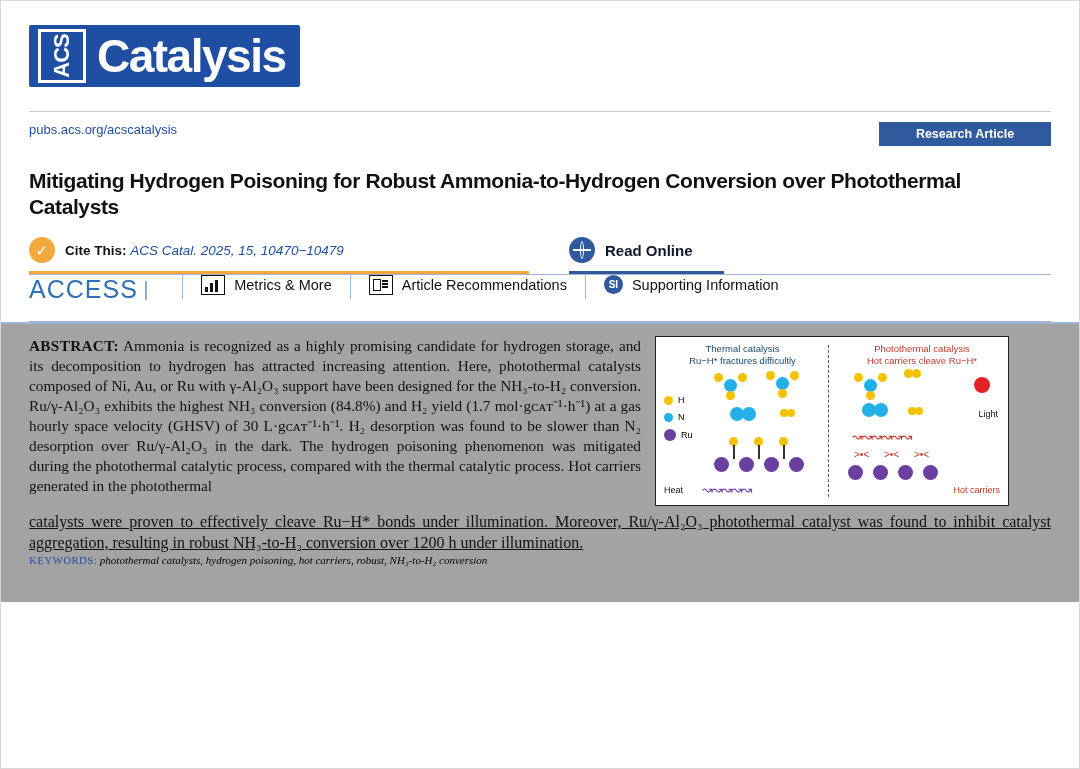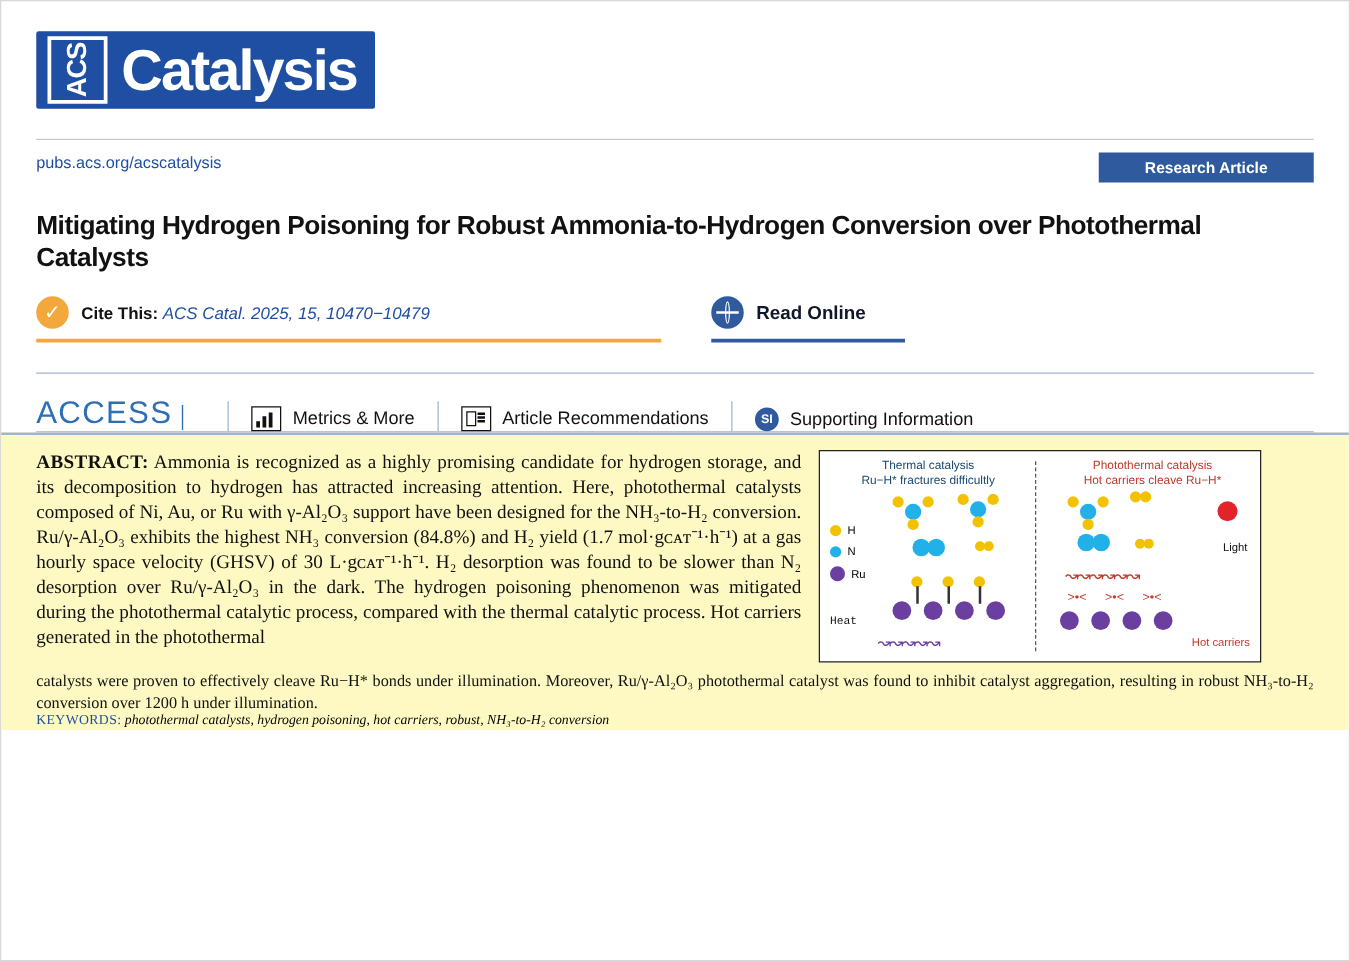--- a/index.html
+++ b/index.html
@@ -187,22 +187,22 @@
   .read-online-label {
     font-family: "Liberation Sans", sans-serif;
     font-size: 15px;
     font-weight: bold;
     color: #0f172a;
   }
 
   
   .access-row {
     display: flex;
-    align-items: flex-end;
-    margin: 24px 28px 0 28px;
+    align-items: flex-start;
+    margin: 0 28px 0 28px;
     border-top: 1px solid #9fb4d4;
     border-bottom: 1px solid #9fb4d4;
     height: 46px;
   }
   .access-label {
     font-family: "Liberation Sans", sans-serif;
     font-size: 25px;
     letter-spacing: 1px;
     color: #2f6fb5;
     padding-right: 6px;
@@ -271,24 +271,24 @@
     font-weight: bold;
     display:flex; align-items:center; justify-content:center;
     margin-right: 9px;
     flex: none;
     font-family: "Liberation Sans", sans-serif;
   }
 
   
   .abstract-wrap {
     margin: 0 0 0 0;
-    background: #fef9c3;
+    background: #a3a3a3;
     border-top: 2px solid #9fb4d4;
     padding: 12px 28px 10px 28px;
-    height: 238px;
+    height: 280px;
     box-sizing: border-box;
   }
   .abs-top {
     display: flex;
     align-items: flex-start;
   }
   .abs-text {
     width: 612px;
     font-size: 15.3px;
     line-height: 1.31;
@@ -305,25 +305,26 @@
   .toc-fig {
     width: 352px;
     height: 168px;
     margin-left: 14px;
     background: #fff;
     border: 1px solid #222;
     position: relative;
     flex: none;
   }
   .abs-rest {
-    font-size: 13px;
+    font-size: 16px;
     line-height: 1.31;
     text-align: justify;
     margin-top: 6px;
     color: #111;
+    text-decoration: underline;
   }
   .keywords {
     margin-top: 0;
     font-size: 11px;
   }
   .kw-head {
     font-variant: small-caps;
     color: #1f4fa3;
     font-weight: normal;
     letter-spacing: 0.3px;
@@ -357,22 +358,22 @@
   }
   .dot {
     width: 9px; height: 9px; border-radius: 50%;
     margin-right: 5px; display: inline-block;
   }
   .dot-h { background: #f2c200; }
   .dot-n { background: #21b0e8; }
   .dot-ru { background: #6b3fa0; width: 12px; height: 12px; }
   .heat-label {
     position: absolute;
-    left: 8px; bottom: 27px;
-    font-family: Liberation Mono, monospace;
+    left: 8px; bottom: 10px;
+    font-family: Liberation Sans, sans-serif;
     font-size: 9px;
     color: #111;
   }
   .hot-label {
     position: absolute;
     right: 8px; bottom: 10px;
     font-family: "Liberation Sans", sans-serif;
     font-size: 9px;
     color: #c0392b;
   }

